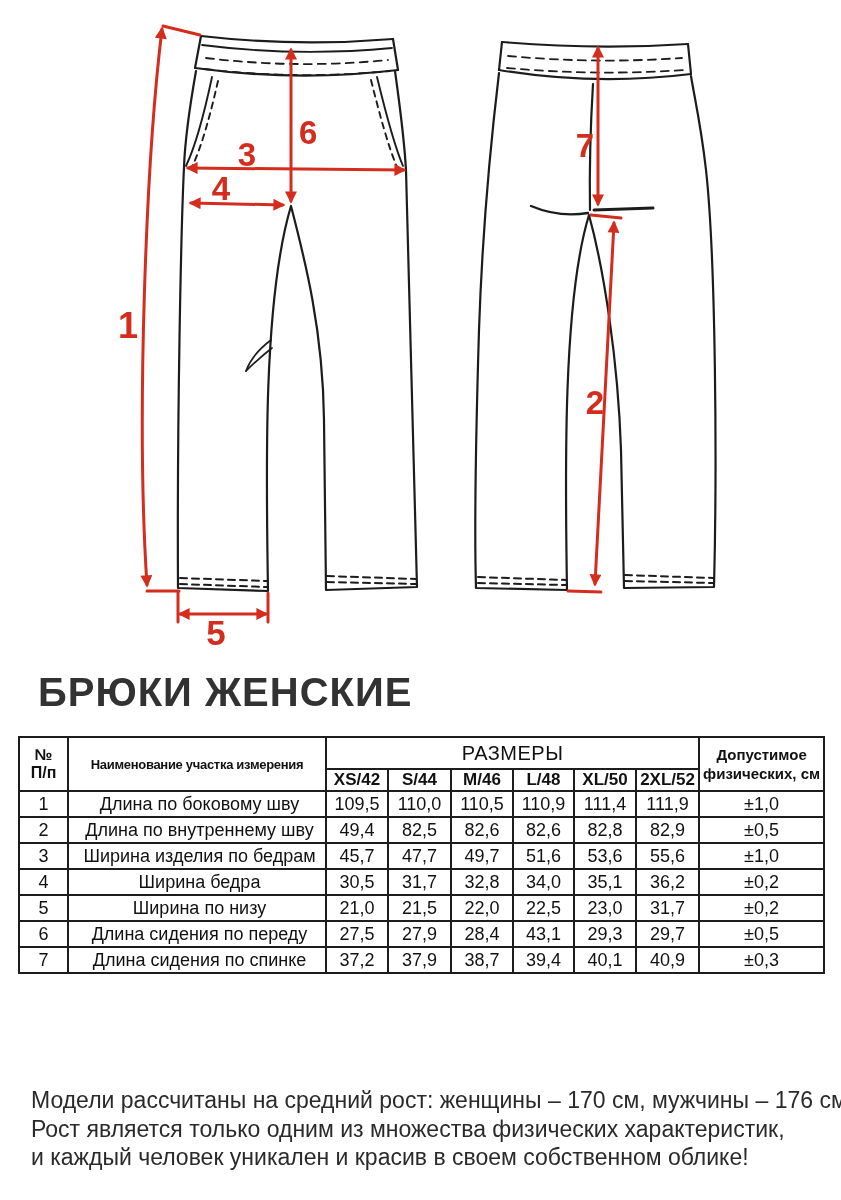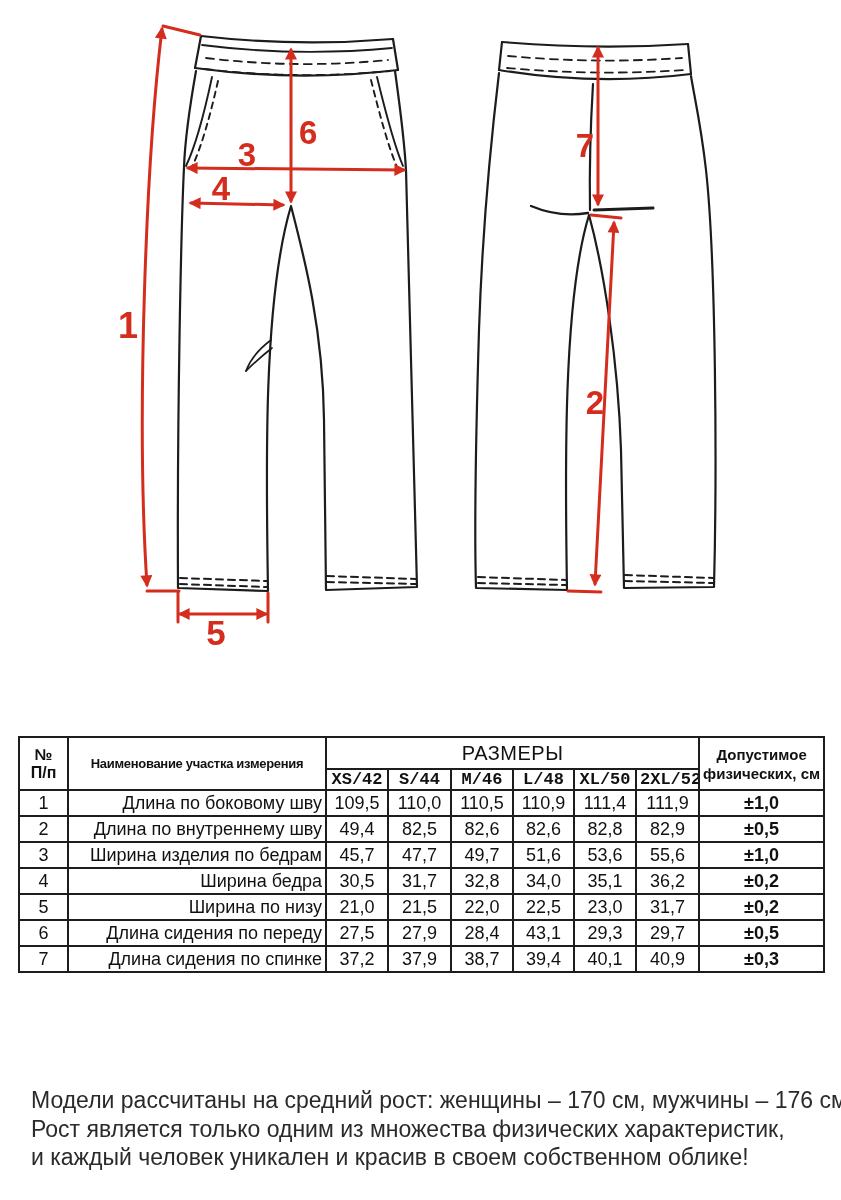--- a/index.html
+++ b/index.html
@@ -25,29 +25,29 @@
     position:absolute;left:18px;top:736px;
     width:805px;border-collapse:collapse;table-layout:fixed;
     color:#111;
   }
   .size-table th,.size-table td{
     border:2px solid #1d1d1d;
     text-align:center;vertical-align:middle;
     padding:0 3px;overflow:hidden;white-space:nowrap;
   }
   .size-table thead tr.group-row th{height:32px;}
-  .size-table thead tr.sizes-row th{height:20px;font-family:Liberation Mono, monospace;}
+  .size-table thead tr.sizes-row th{height:20px;}
   .size-table tbody td{height:26px;font-size:18px;font-weight:normal;}
   .th-num{font-size:16px;font-weight:bold;line-height:18px;}
   .th-name{font-size:13px;font-weight:bold;letter-spacing:-0.3px;}
   .th-group{font-size:20px;font-weight:normal;letter-spacing:0.5px;}
   .th-size{font-size:17px;font-weight:bold;}
   .th-tol{font-size:15px;font-weight:bold;line-height:19px;margin-top:40px;}
-  .size-table td.name-cell{text-align:right;padding-left:8px;}
-  .size-table td.tol-cell{font-weight:bold;margin-left:40px;}
+  .size-table td.name-cell{text-align:center;padding-left:8px;}
+  .size-table td.tol-cell{font-weight:normal;margin-left:40px;}
   .footer-note{
     position:absolute;left:31px;top:1086px;
     font-size:23px;line-height:28.5px;color:#2a2a2a;
     white-space:nowrap;
   }
 </style>
 </head>
 <body>
 
 <div class="page">
@@ -161,20 +161,21 @@
       <path d="M 591,215 L 621,218"></path>
       <path d="M 614,223 L 595,584" marker-start="url(#ah)" marker-end="url(#ah)"></path>
       <path d="M 568,591 L 601,592"></path>
     </g>
     <g fill="var(--accent)" font-family="Liberation Sans, sans-serif" font-weight="bold">
       <text x="594" y="157" font-size="33" text-anchor="end">7</text>
       <text x="604" y="414" font-size="33" text-anchor="end">2</text>
     </g>
   </svg>
 
+  <h1 class="page-title">БРЮКИ ЖЕНСКИЕ</h1>
 
   <table class="size-table">
     <colgroup>
       <col style="width:49px">
         <col style="width:258px">
       <col style="width:62px">
         <col style="width:63px">
         <col style="width:62px">
       <col style="width:61px">
         <col style="width:62px">

